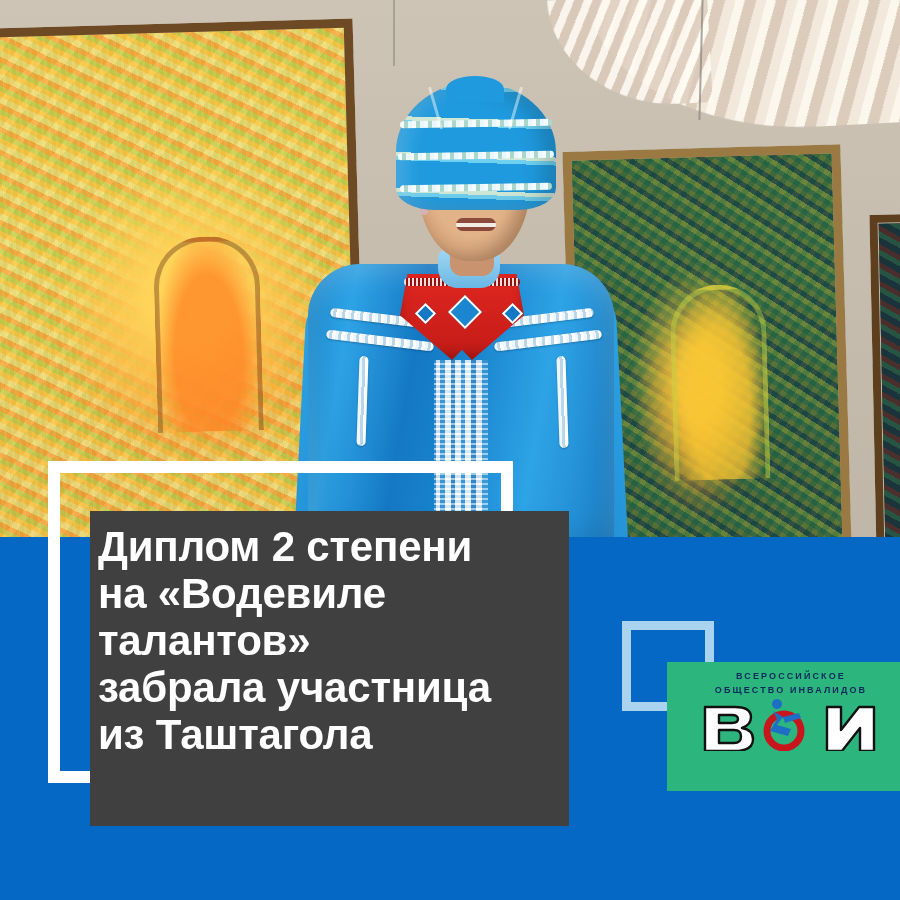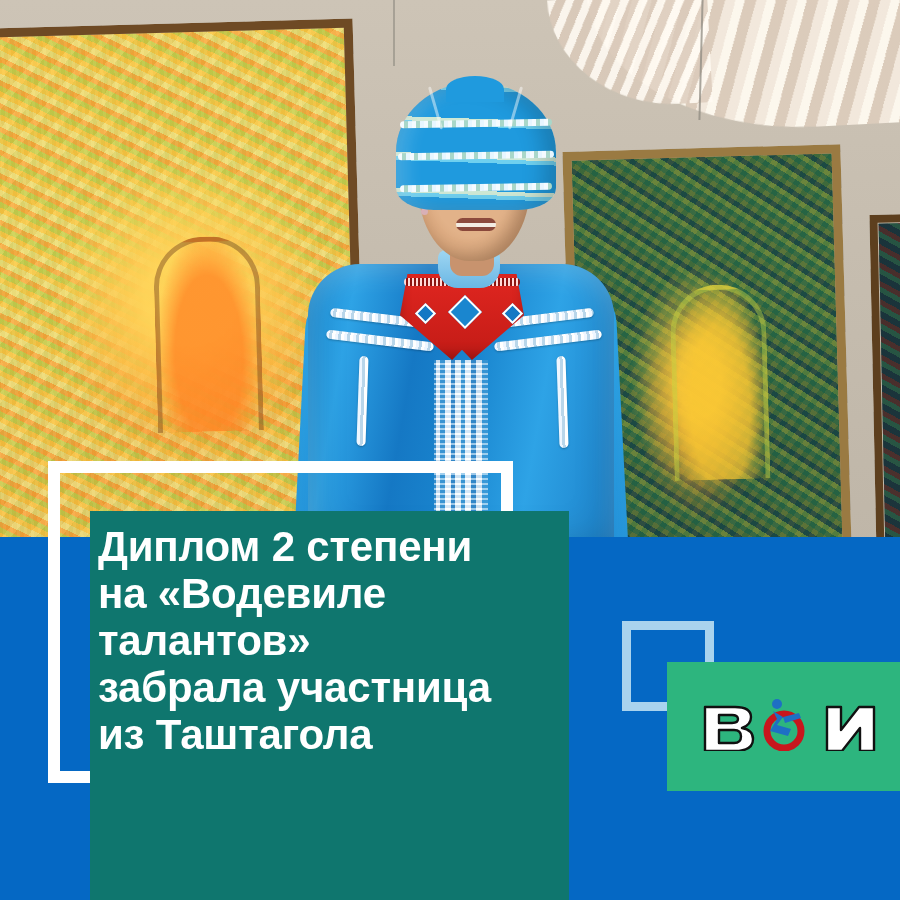--- a/index.html
+++ b/index.html
@@ -181,21 +181,21 @@
 
   
   .white-frame{position:absolute;left:48px;top:461px;width:465px;height:322px;
     border:12px solid #ffffff;box-sizing:border-box;}
 
   
   .lblue-square{position:absolute;left:622px;top:621px;width:92px;height:90px;
     border:9px solid #a9d3ee;box-sizing:border-box;}
 
   
-  .green-box{position:absolute;left:90px;top:511px;width:479px;height:389px;background:#0f766e;}
+  .green-box{position:absolute;left:90px;top:511px;width:479px;height:315px;background:#404040;}
   .headline{position:absolute;left:8px;top:12px;width:470px;
     color:#fff;font-weight:bold;font-size:42px;line-height:1.12;
     letter-spacing:-.2px;white-space:pre-line;}
 
   
   .logo-box{position:absolute;left:667px;top:662px;width:245px;height:129px;background:#2db57e;}
   .logo-top{position:absolute;left:24px;top:8px;width:200px;text-align:center;
     color:#0c2a5e;font-size:9px;font-weight:bold;letter-spacing:2.1px;line-height:1.55;}
   .voi{position:absolute;left:20px;top:37px;width:205px;height:52px;}
   .voi svg{display:block;}
@@ -281,20 +281,24 @@
 
   <div class="green-box">
     <div class="headline">Диплом 2 степени
 на «Водевиле
 талантов»
 забрала участница
 из Таштагола</div>
   </div>
 
   <div class="logo-box">
+    <div class="logo-top">
+      <div>ВСЕРОССИЙСКОЕ</div>
+      <div>ОБЩЕСТВО    ИНВАЛИДОВ</div>
+    </div>
 
     <div class="voi">
       <svg viewBox="0 0 205 52" width="205" height="52" aria-hidden="true">
 
         <circle cx="97" cy="32" r="17" fill="none" stroke="#c8161d" stroke-width="7"></circle>
 
         <circle cx="90" cy="5" r="5" fill="#1e6fc4"></circle>
         <path d="M86 12 L96 18 L90 26 L104 30 L101 37 L83 32 L90 20 Z" fill="#1e6fc4"></path>
         <path d="M96 18 L112 14 L114 19 L98 24 Z" fill="#1e6fc4"></path>
 

